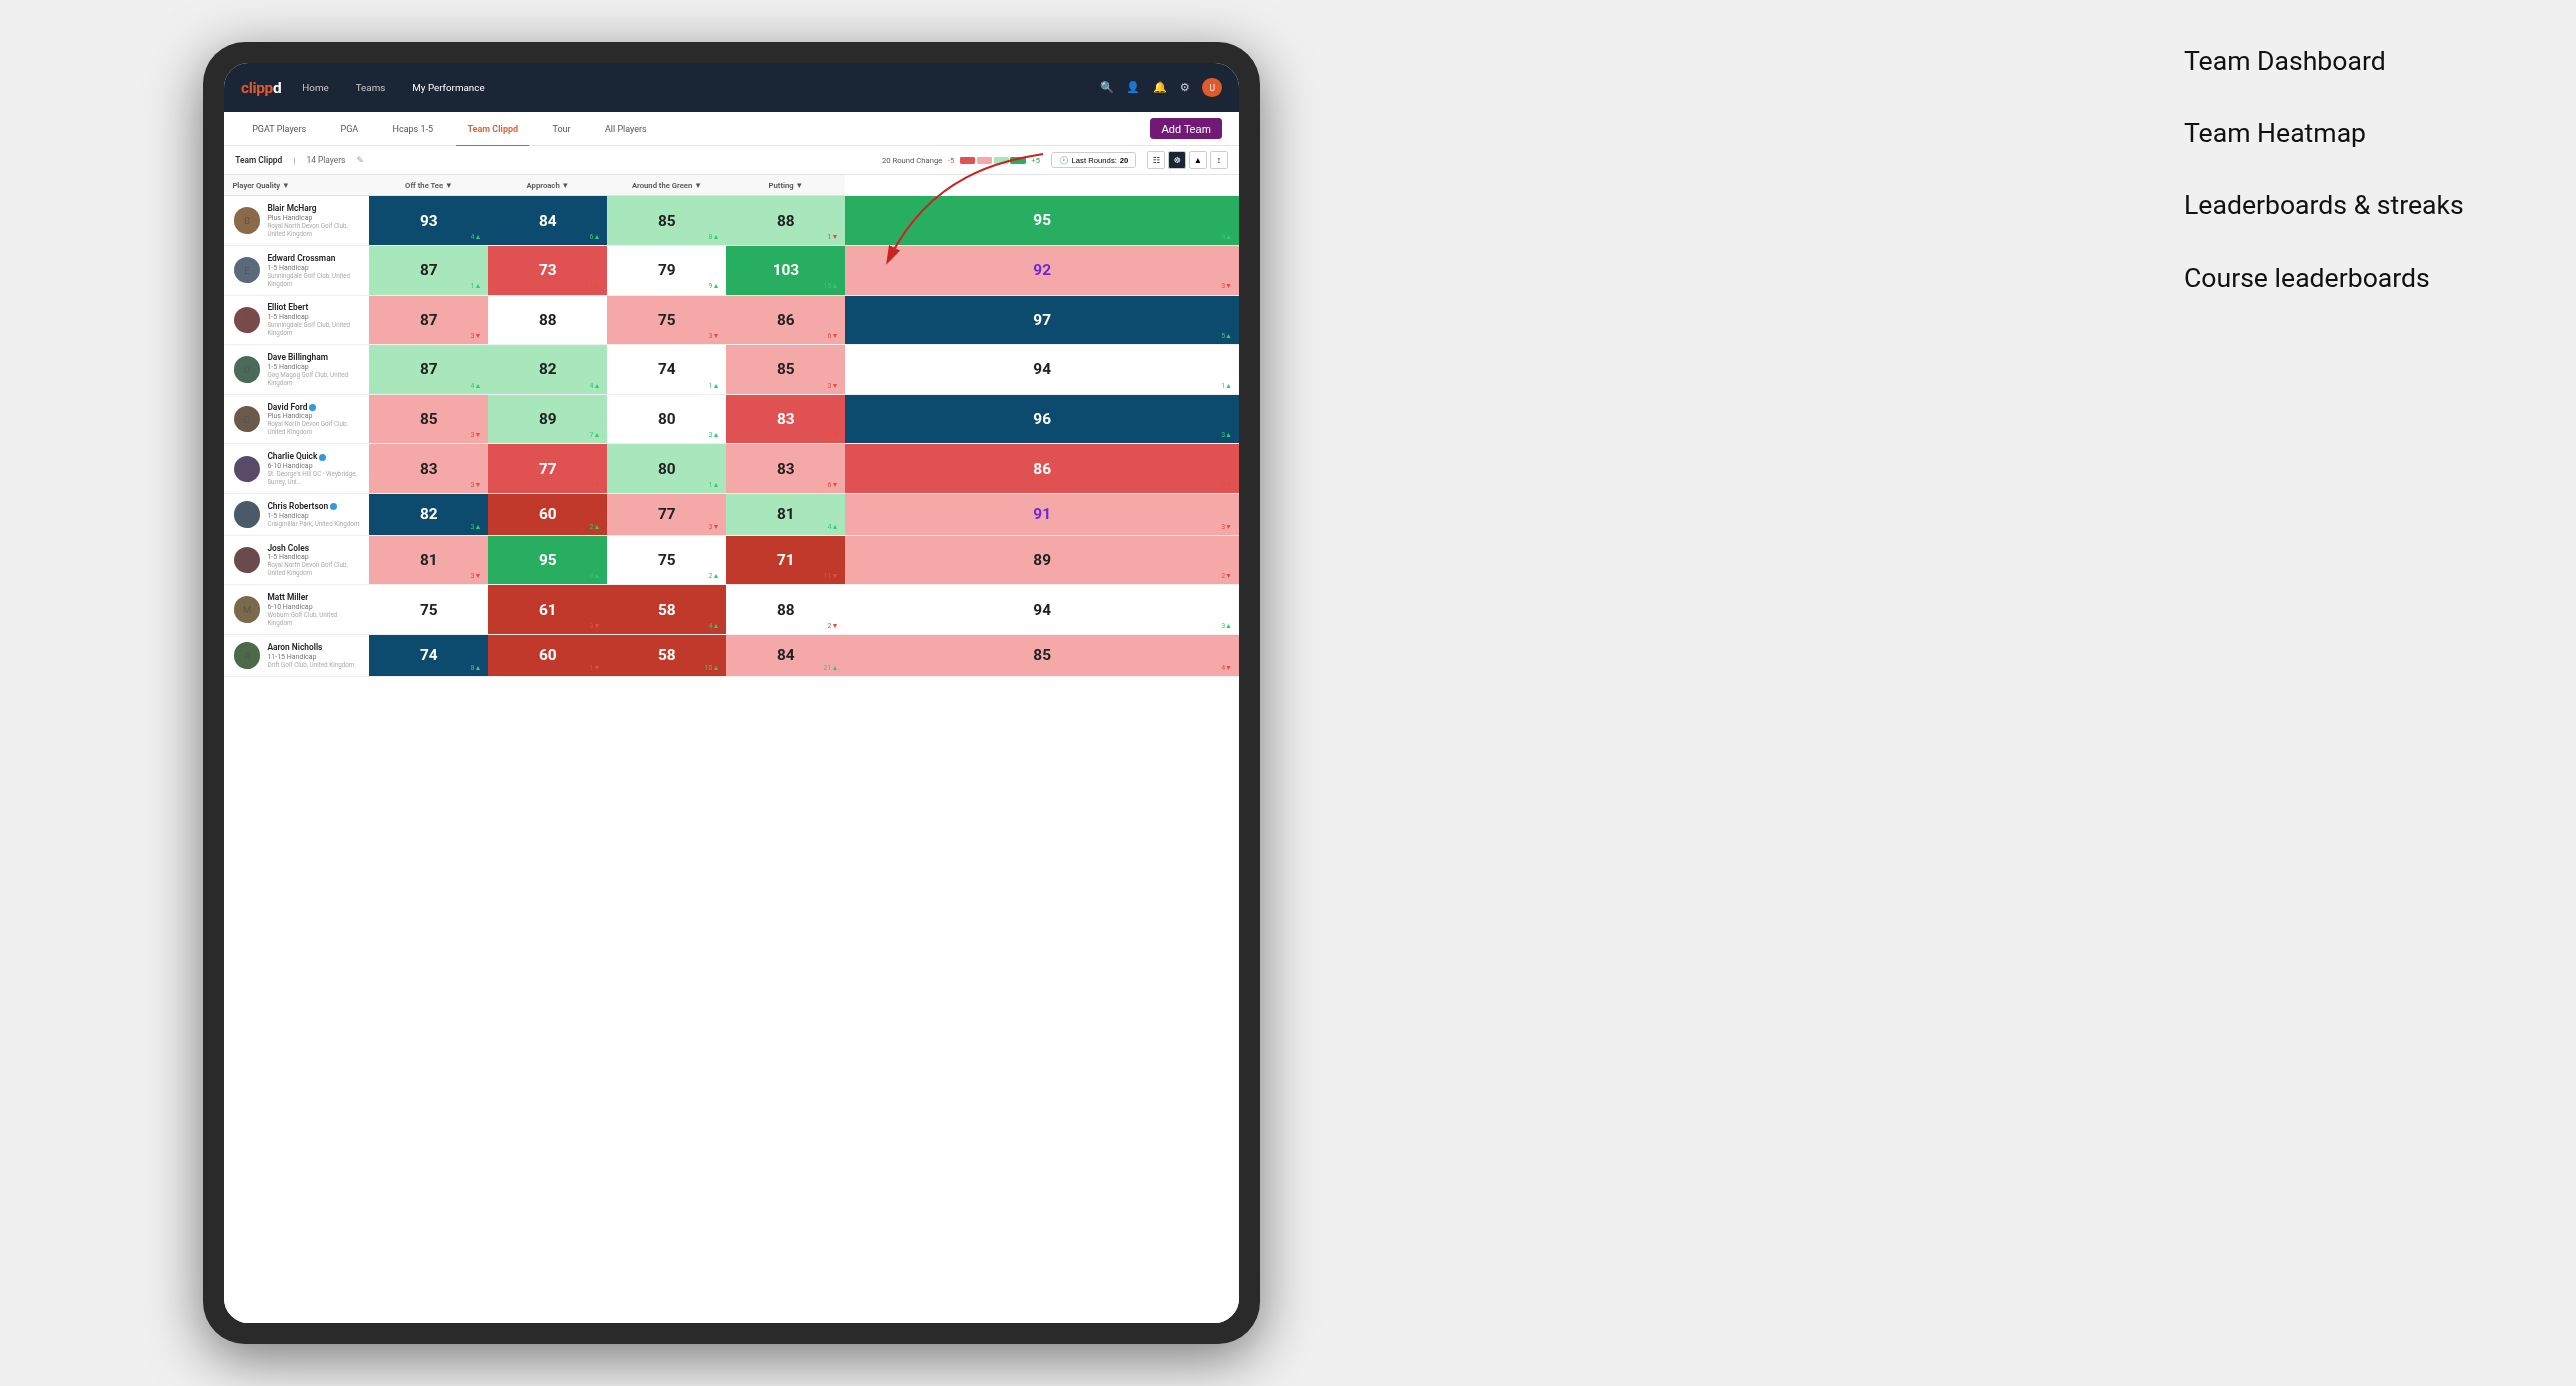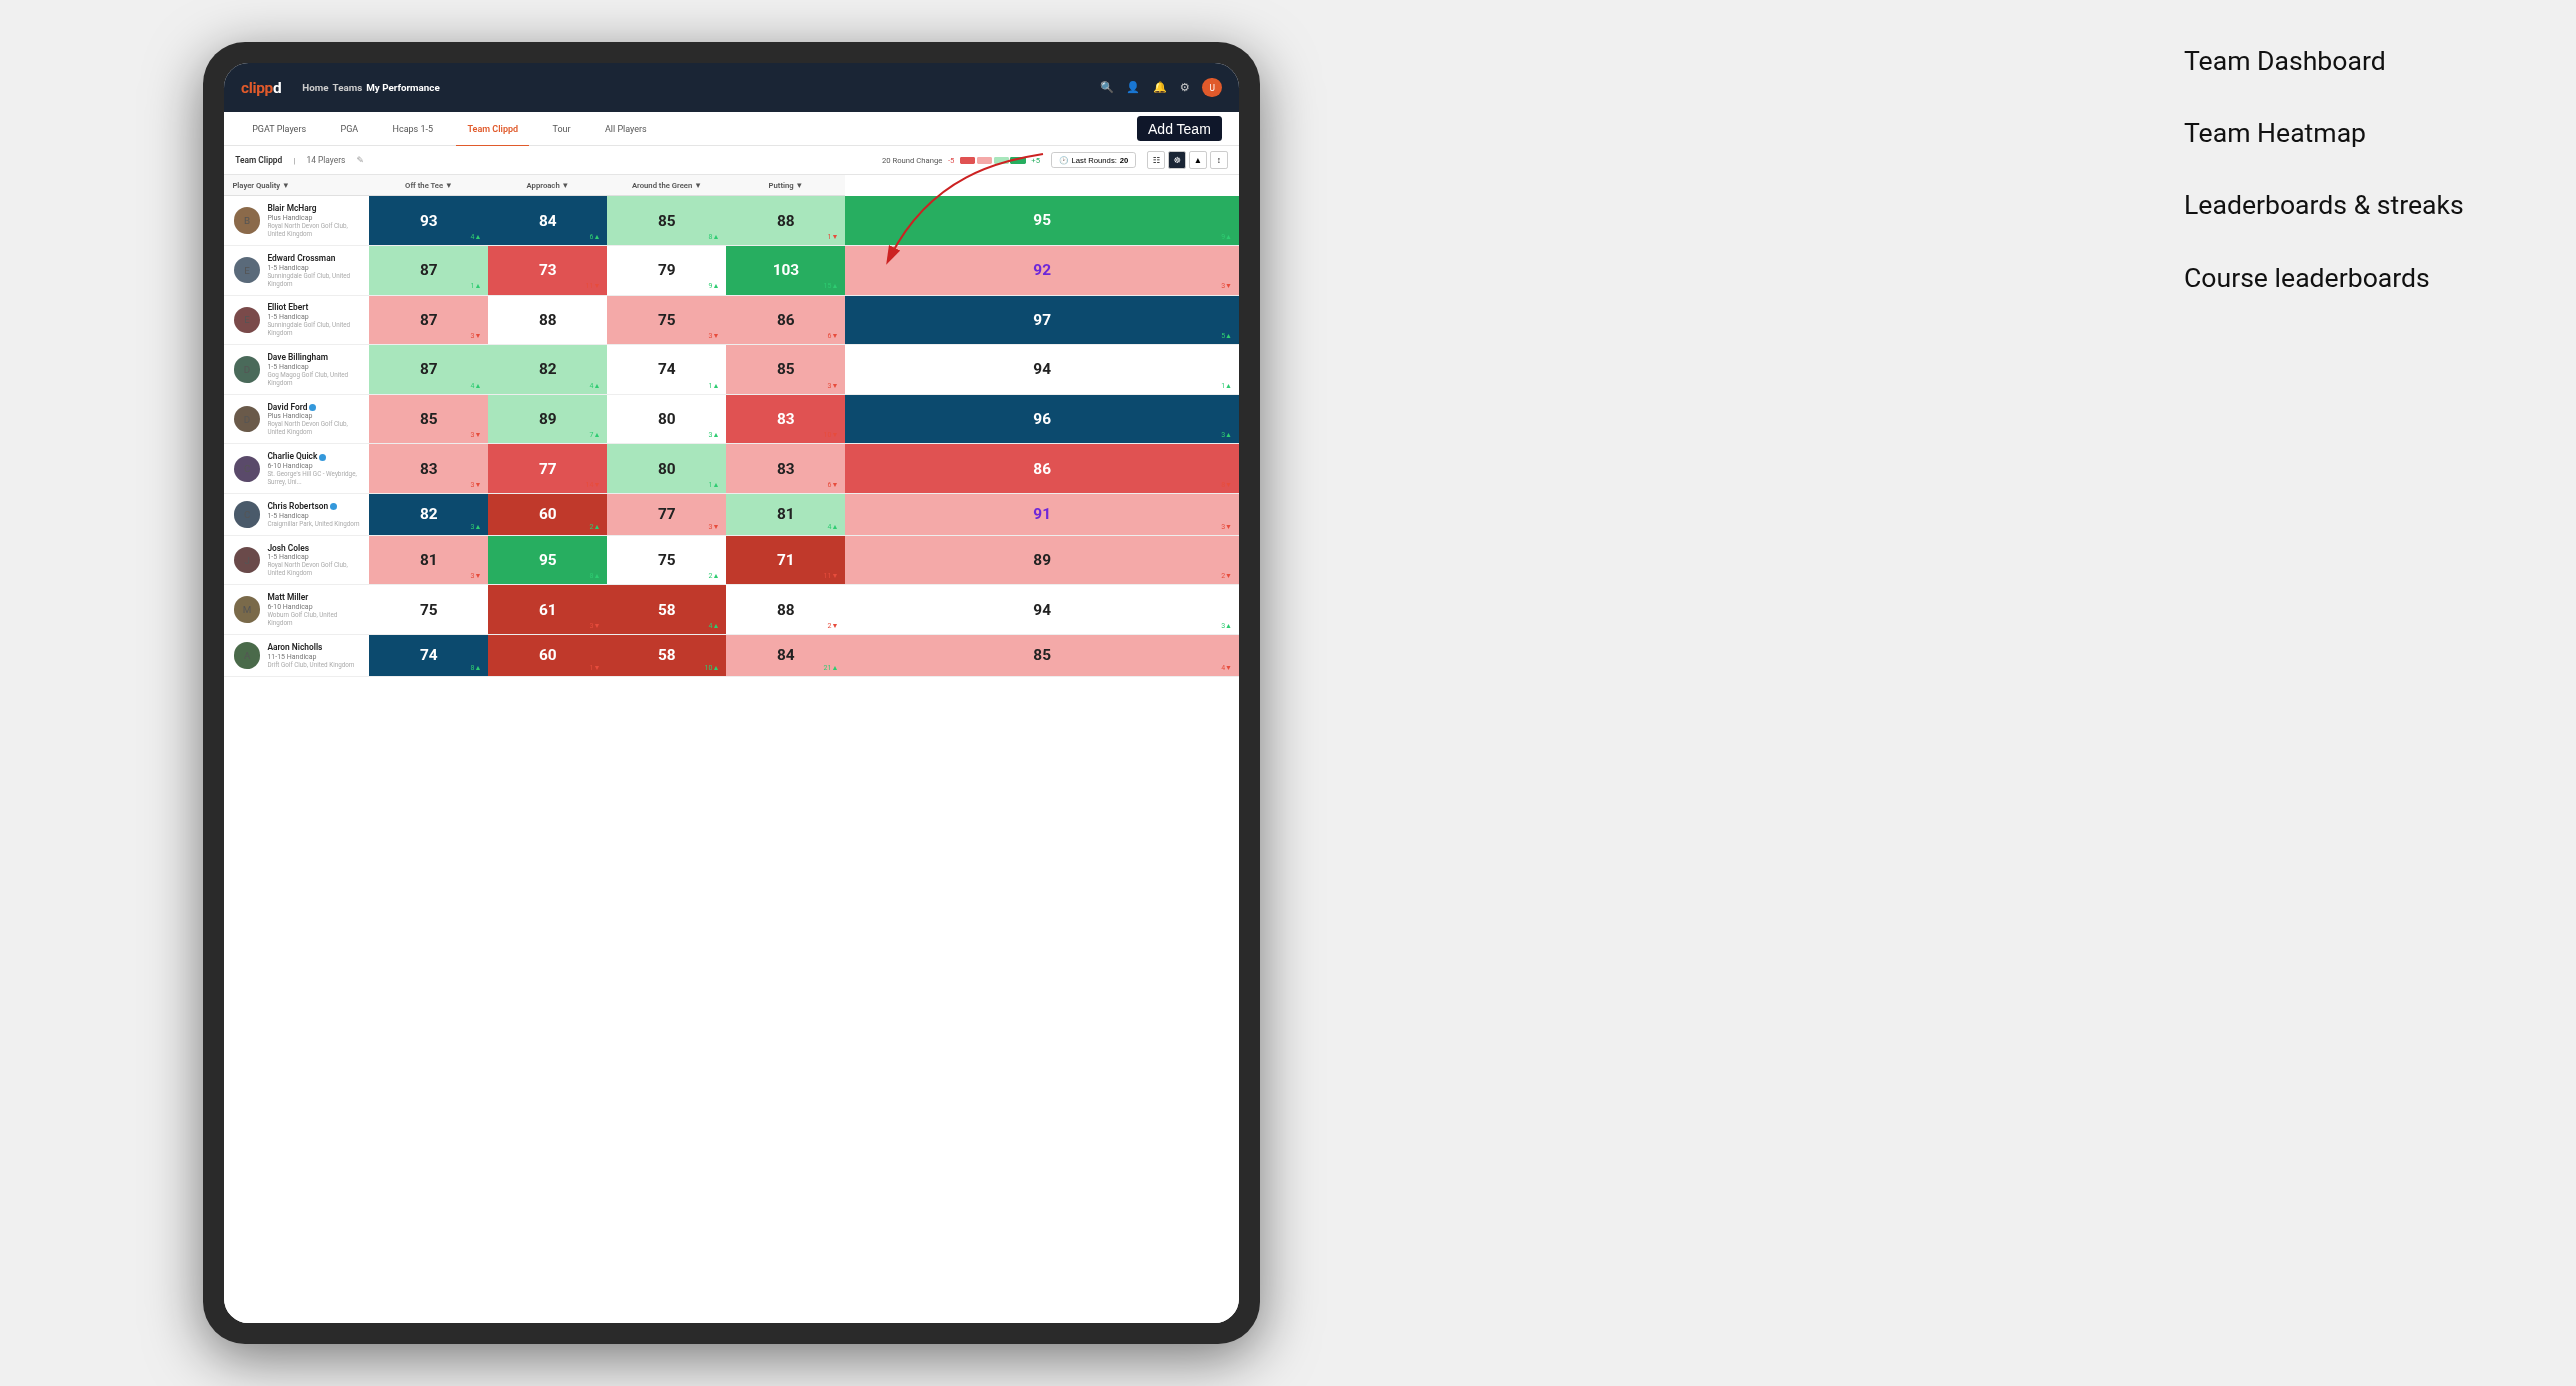--- a/index.html
+++ b/index.html
@@ -71,23 +71,22 @@
     .navbar-logo {
       color: #e05a2b;
       font-size: 15.4px;
       font-weight: 700;
       margin-right: 21px;
       letter-spacing: -0.3px;
     }
     .navbar-logo span { color: #fff; }
     .navbar-nav {
       display: flex;
-      gap: 4px;
+      gap: 27px;
       flex: 1;
-      font-weight: bold;
     }
     .navbar-nav-item {
       color: #ccc;
       font-size: 9.8px;
       cursor: pointer;
       text-decoration: none;
     }
     .navbar-nav-item.active {
       color: #fff;
     }
@@ -140,26 +139,26 @@
       border-bottom: 1.4px solid transparent;
       position: relative;
       top: 0.7px;
     }
     .sub-tab.active {
       color: #e05a2b;
       border-bottom: 1.4px solid #e05a2b;
       font-weight: 600;
     }
     .add-team-btn {
-      background: #0f172a;
+      background: #701a75;
       color: #fff;
       border: none;
       padding: 4.9px 11.2px;
       border-radius: 3.5px;
-      font-size: 14px;
+      font-size: 11px;
       cursor: pointer;
     }
 
     
     .table-controls {
       background: #fff;
       height: 29px;
       display: flex;
       align-items: center;
       padding: 0 11.2px;

